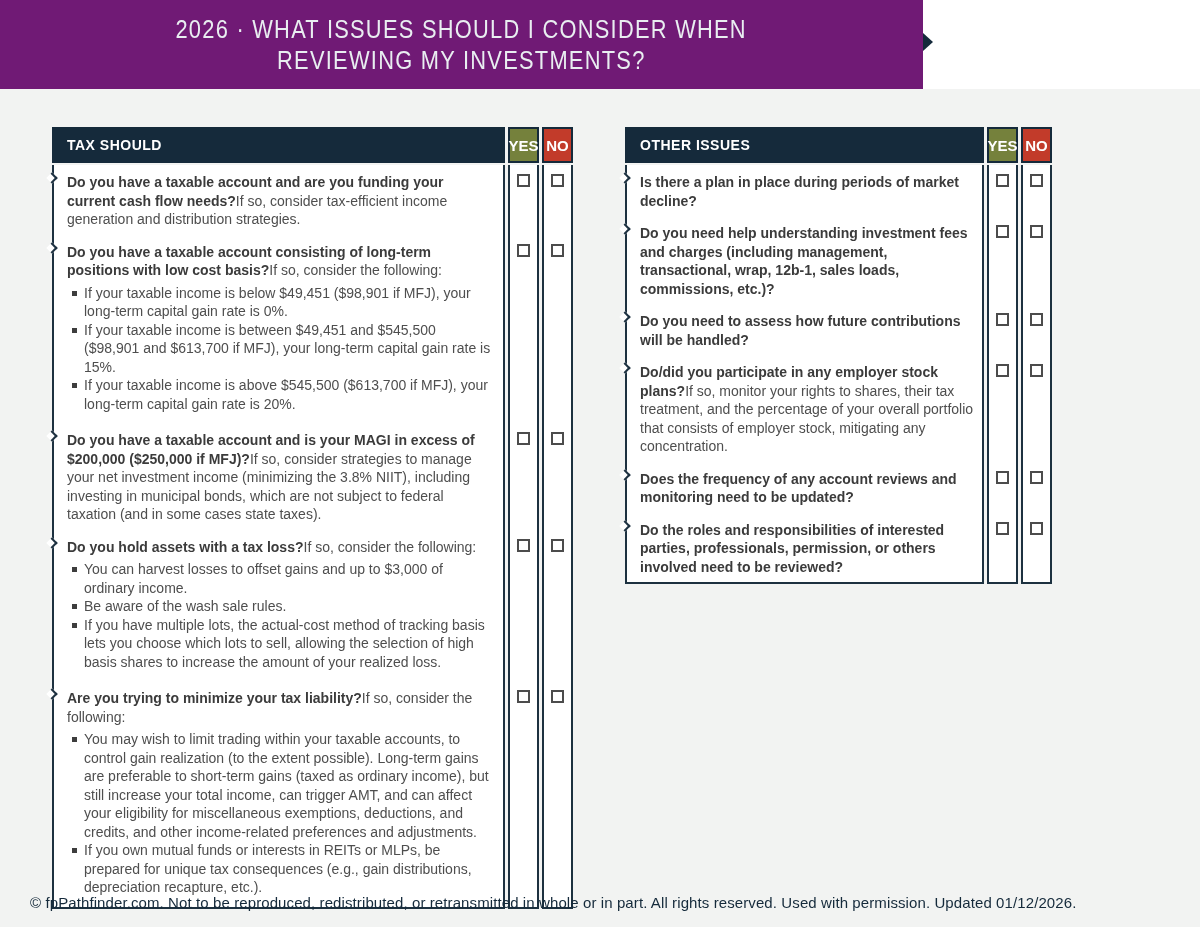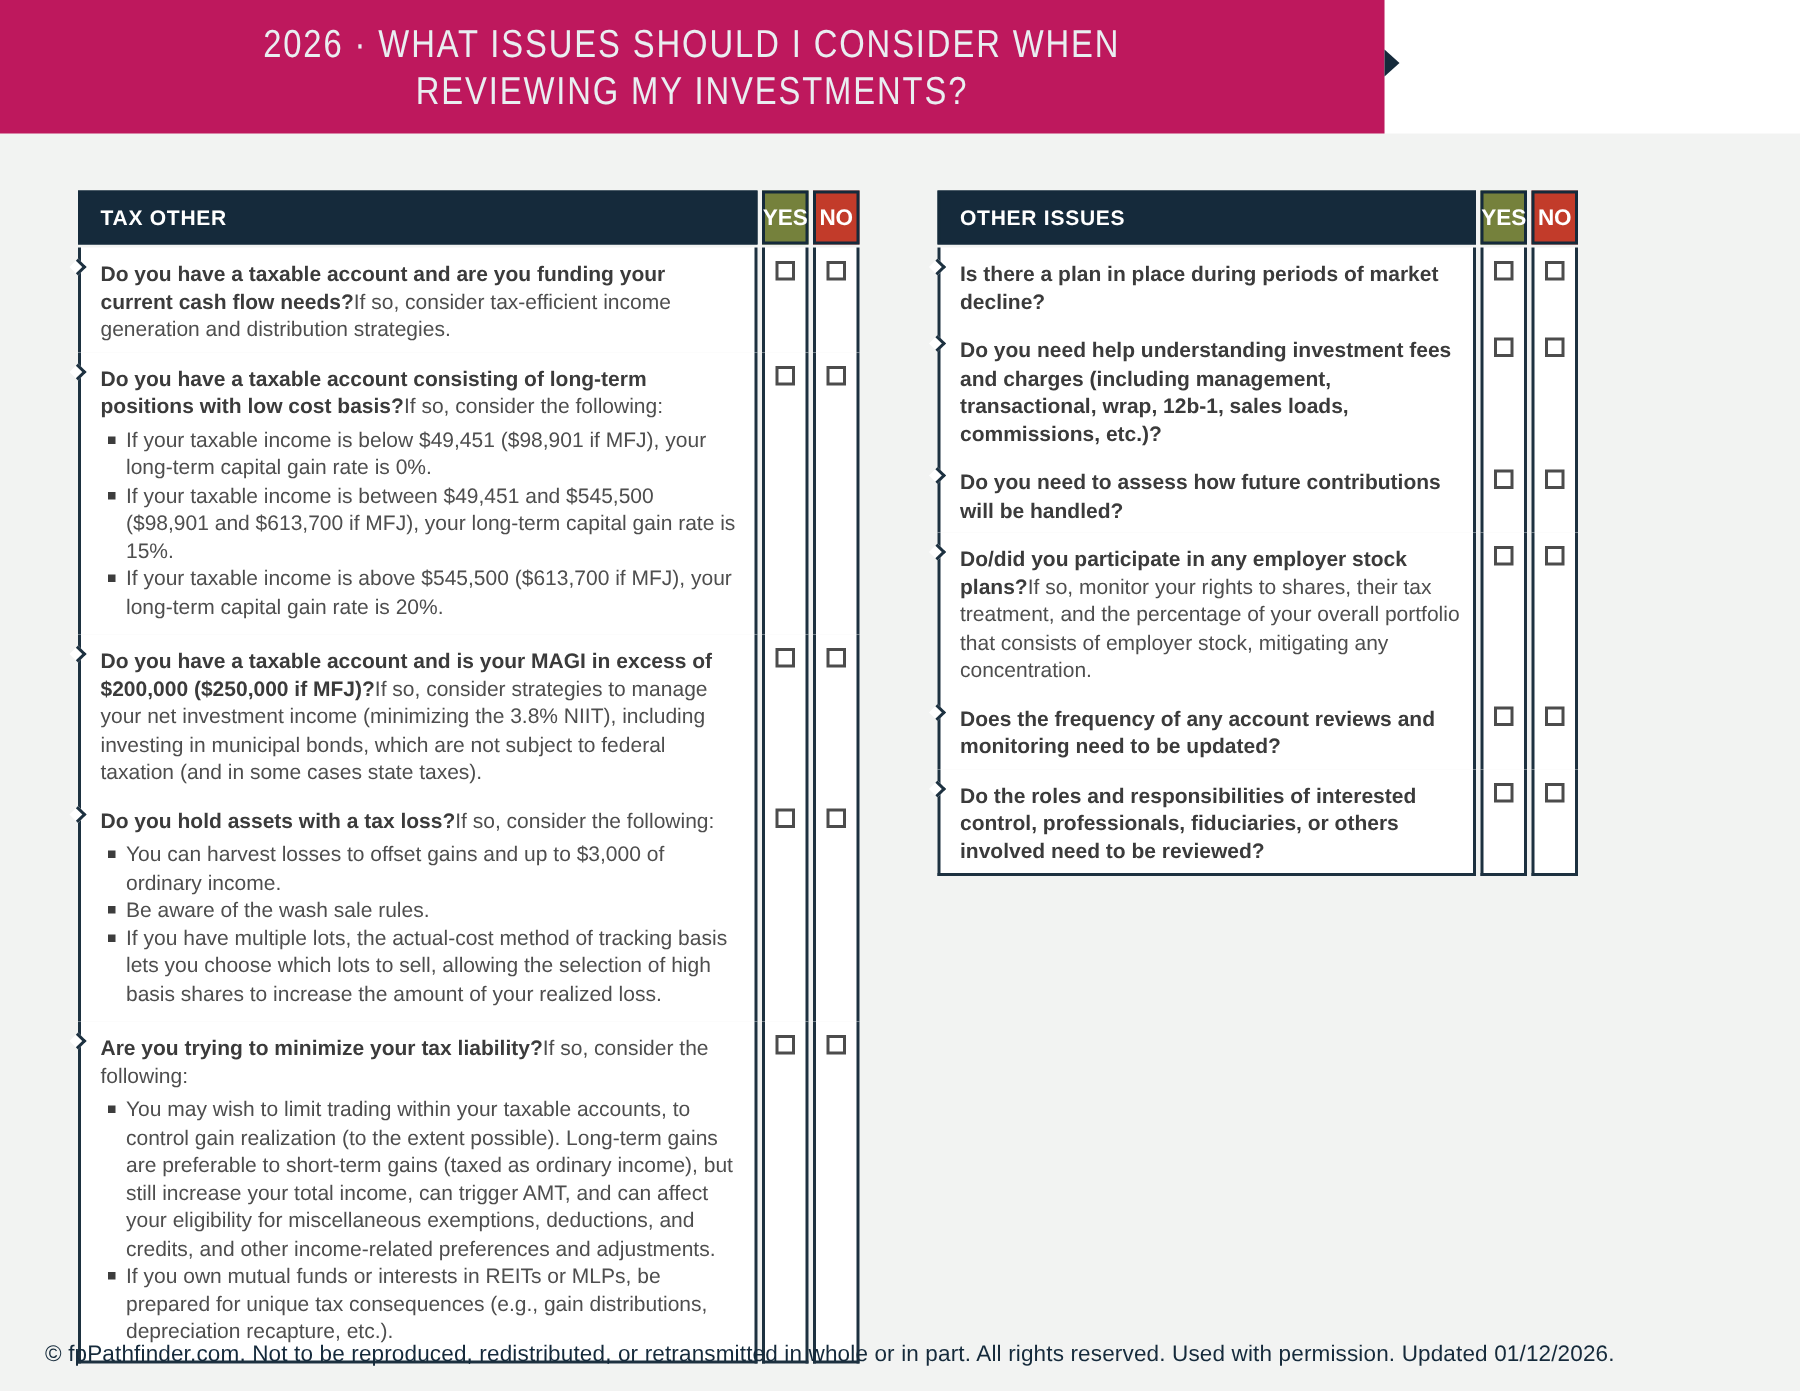--- a/index.html
+++ b/index.html
@@ -11,21 +11,21 @@
     overflow:hidden;
   }
 
   
   .white-corner {
     position:absolute; left:923px; top:0; width:277px; height:89px;
     background:#ffffff;
   }
   .banner {
     position:absolute; left:0; top:0; width:923px; height:89px;
-    background:#be185d;
+    background:#701a75;
     display:flex; flex-direction:column; justify-content:center; align-items:center;
   }
   .banner-title {
     color:#e9eef1;
     font-size:26px;
     line-height:31px;
     letter-spacing:1.5px;
     font-weight:400;
     text-align:center;
     transform:scaleX(0.84);
@@ -113,21 +113,21 @@
 
 <div class="white-corner"></div>
 
 <div class="banner">
   <div class="banner-title">2026 · WHAT ISSUES SHOULD I CONSIDER WHEN</div>
   <div class="banner-title">REVIEWING MY INVESTMENTS?</div>
 </div>
 <div class="banner-arrow"></div>
 
 <div class="issue-table" id="table-tax">
-    <div class="cell hq">TAX OTHER</div>
+    <div class="cell hq">TAX SHOULD</div>
     <div class="cell hy">YES</div>
     <div class="cell hn">NO</div>
     <div class="cell qc"><span class="chev"></span><span class="qb">Do you have a taxable account and are you funding your current cash flow needs?</span><span class="qr">If so, consider tax-efficient income generation and distribution strategies.</span></div>
     <div class="cell cc">
       <div class="box"></div>
     </div>
     <div class="cell cc">
       <div class="box"></div>
     </div>
     <div class="cell qc"><span class="chev"></span><span class="qb">Do you have a taxable account consisting of long-term positions with low cost basis?</span><span class="qr">If so, consider the following:</span><ul class="blist">
@@ -202,21 +202,21 @@
     <div class="cell cc">
       <div class="box"></div>
     </div>
     <div class="cell qc"><span class="chev"></span><span class="qb">Does the frequency of any account reviews and monitoring need to be updated?</span></div>
     <div class="cell cc">
       <div class="box"></div>
     </div>
     <div class="cell cc">
       <div class="box"></div>
     </div>
-    <div class="cell qc last"><span class="chev"></span><span class="qb">Do the roles and responsibilities of interested control, professionals, fiduciaries, or others involved need to be reviewed?</span></div>
+    <div class="cell qc last"><span class="chev"></span><span class="qb">Do the roles and responsibilities of interested parties, professionals, permission, or others involved need to be reviewed?</span></div>
     <div class="cell cc last">
       <div class="box"></div>
     </div>
     <div class="cell cc last">
       <div class="box"></div>
     </div>
   </div>
 
 <div class="footer">© fpPathfinder.com. Not to be reproduced, redistributed, or retransmitted in whole or in part. All rights reserved. Used with permission. Updated 01/12/2026.</div>
 

